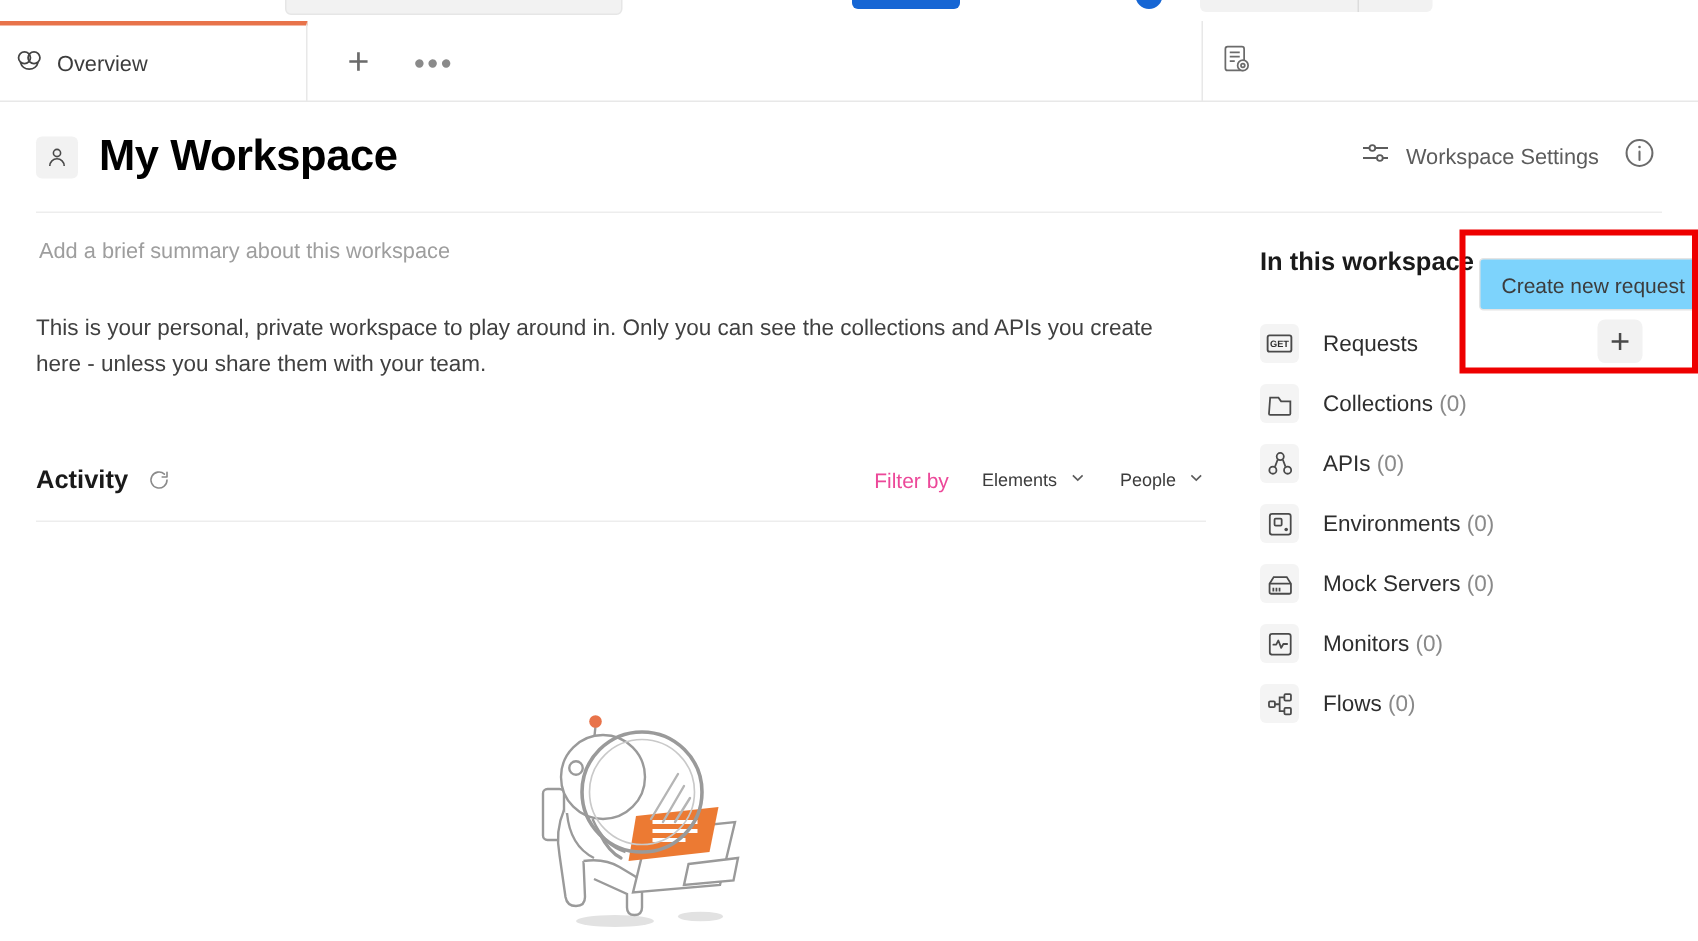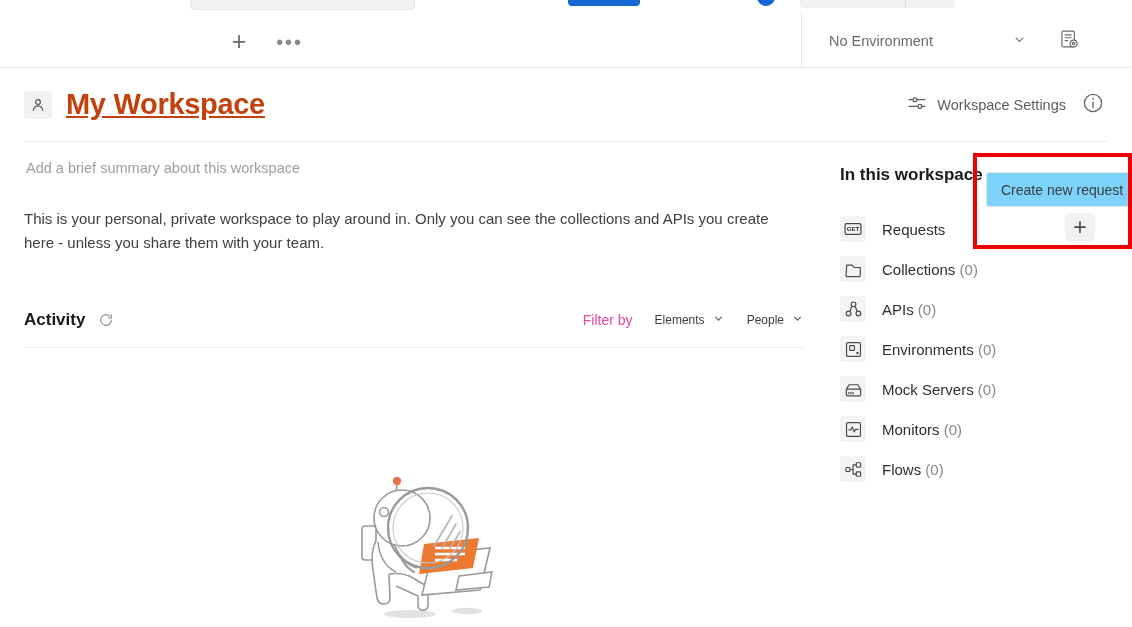--- a/index.html
+++ b/index.html
@@ -45,21 +45,21 @@
                 width:245px; height:54px; padding:0 20px 0 27px; cursor:pointer; }
   .env-select .env-label { font-size:14.5px; color:#6b6b6b; }
   .env-eye { margin-left:12px; cursor:pointer; }
 
   
   .ws-header { position:absolute; left:0; top:68px; width:1132px; height:73px;
                display:flex; align-items:center; }
   .ws-title-wrap { display:flex; align-items:center; gap:14px; padding-left:24px; }
   .ws-avatar { width:28px; height:28px; background:#f2f2f2; border-radius:4px;
                display:flex; align-items:center; justify-content:center; }
-  .ws-title { font-size:29px; font-weight:700; color:#c2410c; letter-spacing:-0.3px;text-decoration:underline; }
+  .ws-title { font-size:29px; font-weight:700; color:#000000; letter-spacing:-0.3px; }
   .ws-right { margin-left:auto; display:flex; align-items:center; gap:16px; padding-right:28px; }
   .ws-settings { display:flex; align-items:center; gap:10px; cursor:pointer; }
   .ws-settings .label { font-size:14.5px; color:#5c5c5c; }
   .divider-full { position:absolute; left:24px; top:141px; width:1084px; height:1px;
                   background:#ededed; }
 
   
   .main-left { position:absolute; left:24px; top:160px; width:780px; }
   .summary-placeholder { font-size:14.5px; color:#9e9e9e; padding-left:2px; }
   .ws-desc { margin-top:31px; font-size:15px; color:#404040; line-height:1.58; max-width:745px; }
@@ -107,39 +107,41 @@
   <div class="top-strip">
     <div class="cut-search"></div>
     <div class="cut-blue-btn"></div>
     <div class="cut-blue-circle"></div>
     <div class="cut-gray-pill"></div>
     <div class="cut-gray-pill-div"></div>
   </div>
 
   <div class="tabbar">
 
+    <div class="tab-overview">
+      <span>
+        <svg width="19" height="19" viewBox="0 0 24 24" fill="none" stroke="#444" stroke-width="1.5">
+          <circle cx="8" cy="9.5" r="5"></circle>
+            <circle cx="16" cy="9.5" r="5"></circle>
+          <path d="M4.6 13.2a7.6 7.6 0 0 0 14.8 0"></path>
+        </svg>
+      </span>
+      <span class="label">Overview</span>
+    </div>
 
     <div class="tab-actions">
       <div class="icon-btn">
         <span class="plus-glyph">+</span>
       </div>
       <div class="icon-btn">
         <span class="dots-glyph">●●●</span>
       </div>
     </div>
 
     <div class="env-area">
-      <div class="env-select">
-        <span class="env-label">No Environment</span>
-        <span>
-          <svg width="15" height="15" viewBox="0 0 24 24" fill="none" stroke="#767676" stroke-width="1.8">
-            <path d="M6 9l6 6 6-6"></path>
-          </svg>
-        </span>
-      </div>
       <div class="env-eye">
         <svg width="20" height="20" viewBox="0 0 24 24" fill="none" stroke="#6b6b6b" stroke-width="1.4">
           <rect x="3.5" y="2.5" width="15" height="19" rx="1.8"></rect>
           <path d="M7 7h8M7 10.5h8M7 14h4"></path>
           <circle cx="17.5" cy="17.5" r="4.2" fill="#fff"></circle>
           <circle cx="17.5" cy="17.5" r="1.5"></circle>
         </svg>
       </div>
     </div>
   </div>

